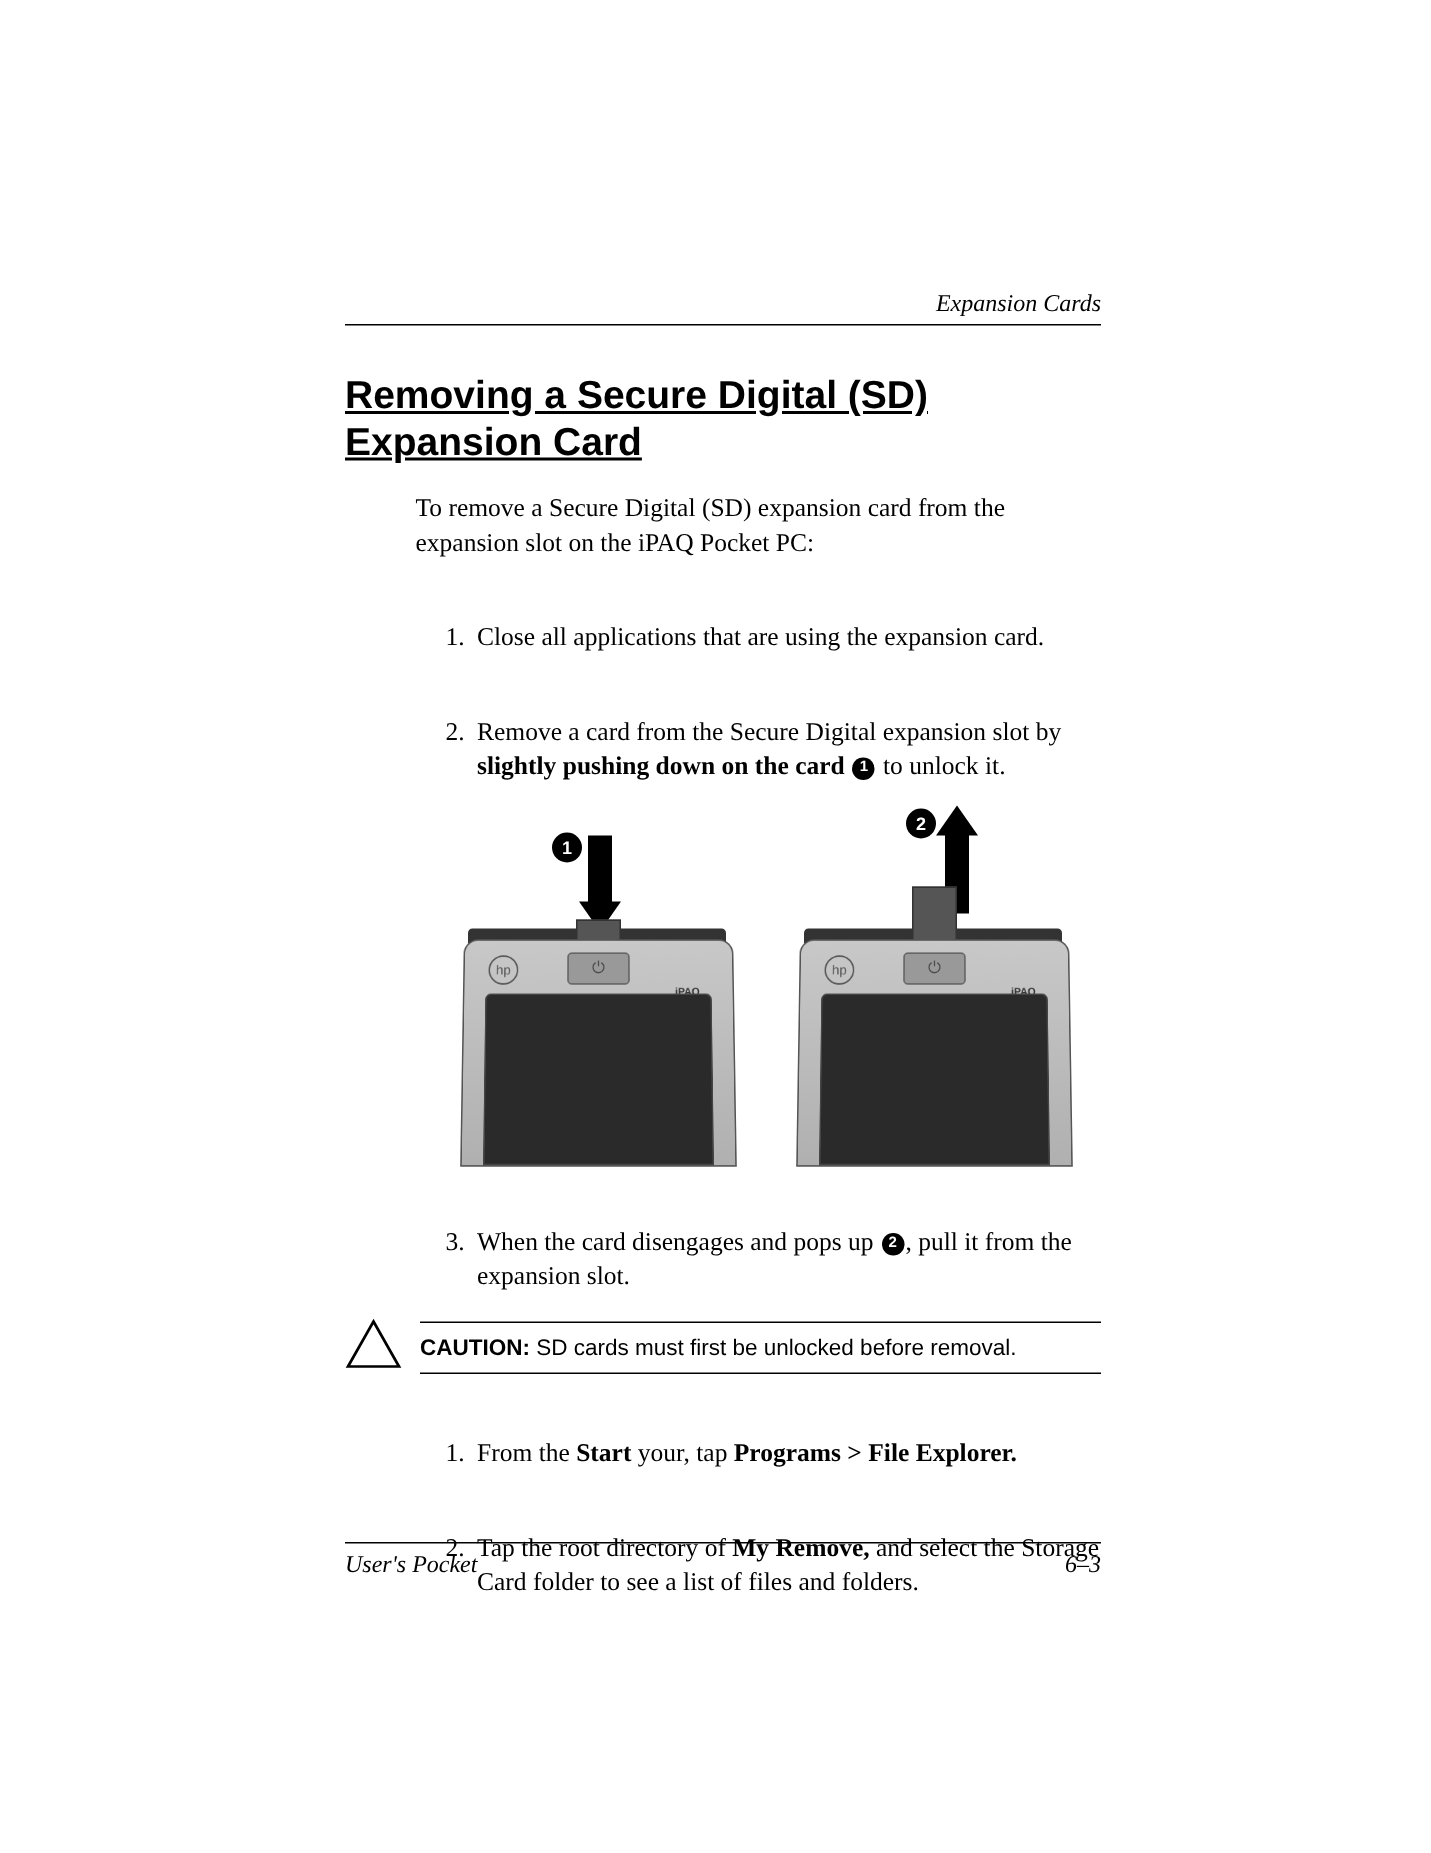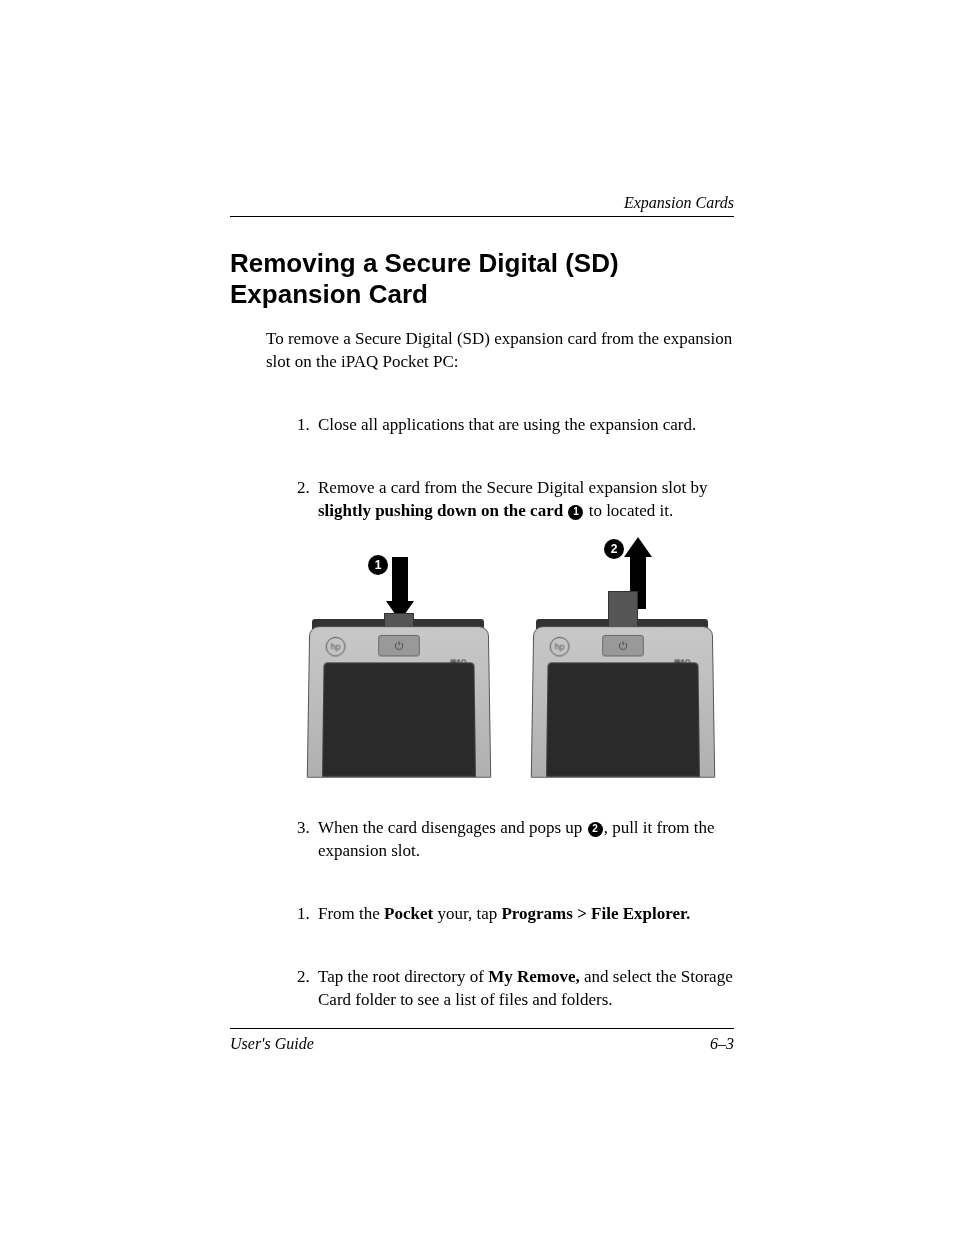--- a/index.html
+++ b/index.html
@@ -36,23 +36,24 @@
     top: 248px;
     left: 230px;
     right: 220px;
   }
   h1 {
     font-family: 'Arial Black', Futura, Arial, sans-serif;
     font-weight: 900;
     font-size: 26px;
     margin: 0 0 18px 0;
     line-height: 1.2;
+    text-decoration: underline;
   }
   .intro {
-    margin: 0 0 12px 36px;
+    margin: 0 0 12px 47px;
     font-size: 17px;
     line-height: 1.35;
   }
   ol.steps {
     margin: 0 0 0 56px;
     padding-left: 28px;
     font-size: 17px;
     line-height: 1.35;
   }
   ol.steps li {
@@ -259,21 +260,21 @@
   <div class="content">
 
     <h1>Removing a Secure Digital (SD) Expansion Card</h1>
 
     <p class="intro">To remove a Secure Digital (SD) expansion card from the expansion slot on the iPAQ Pocket PC:</p>
 
     <ol class="steps">
       <li>Close all applications that are using the expansion card.</li>
       <li>
         <span>Remove a card from the Secure Digital expansion slot by </span><b>slightly pushing down on the card</b>
-        <span class="inline-badge">1</span><span> to located it.</span>
+        <span class="inline-badge">1</span><span> to unlock it.</span>
       </li>
     </ol>
 
     <div class="figure">
 
       <div class="device">
         <span class="callout-badge" style="top:18px; left:70px;">1</span>
         <div class="arrow-shaft" style="top:20px; left:94px; width:16px; height:46px;"></div>
         <div class="arrow-head-down" style="top:64px; left:88px;"></div>
         <div class="pda-top"></div>
@@ -300,31 +301,41 @@
         </div>
       </div>
     </div>
 
     <ol class="steps" start="3">
       <li>
         <span>When the card disengages and pops up </span><span class="inline-badge">2</span><span>, pull it from the expansion slot.</span>
       </li>
     </ol>
 
+    <div class="caution-block">
+      <div class="caution-icon">
+        <svg width="38" height="34" viewBox="0 0 38 34">
+          <polygon points="19,2 36,32 2,32" fill="none" stroke="#000" stroke-width="1.8"></polygon>
+        </svg>
+      </div>
+      <div class="caution-text-wrap">
+        <span class="caution-label">CAUTION:</span><span> SD cards must first be unlocked before removal.</span>
+      </div>
+    </div>
 
 
 
     <ol class="steps">
       <li>
-        <span>From the </span><b>Pocket</b><span> your, tap </span><b>Programs &gt; File Explorer.</b>
+        <span>From the </span><b>Start</b><span> your, tap </span><b>Programs &gt; File Explorer.</b>
       </li>
       <li>
         <span>Tap the root directory of </span><b>My Remove,</b><span> and select the Storage Card folder to see a list of files and folders.</span>
       </li>
     </ol>
 
   </div>
 
   <div class="footer-rule"></div>
-  <div class="footer-left">User's Guide</div>
+  <div class="footer-left">User's Pocket</div>
   <div class="footer-right">6–3</div>
 
 </div>
 
 </body></html>

